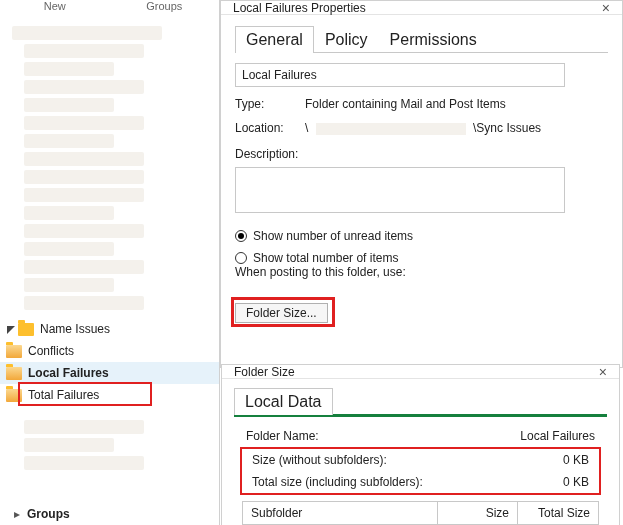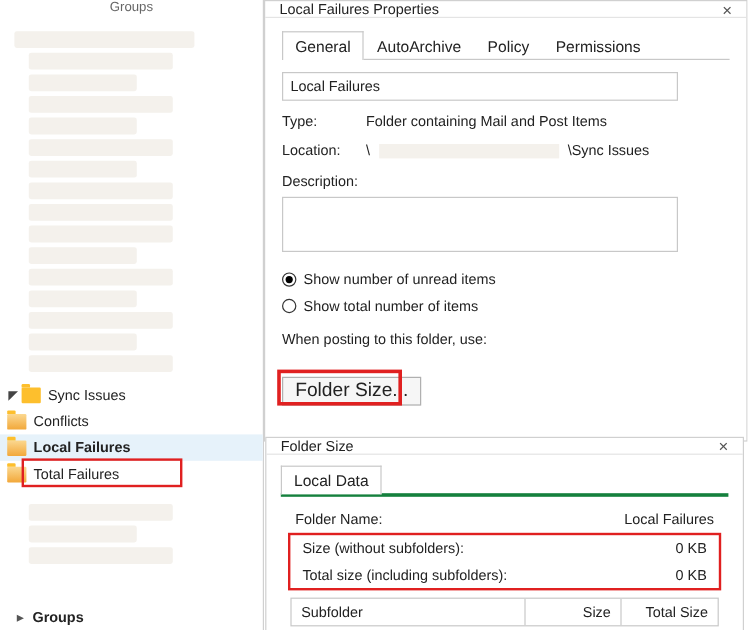--- a/index.html
+++ b/index.html
@@ -109,21 +109,21 @@
     font-size: 12px;
     border-bottom: 1px solid #e4e4e4;
   }
   .dlg-body { padding: 10px 14px 6px 14px; }
   .tabs {
     display: flex;
     border-bottom: 1px solid #c8c8c8;
   }
   .tab {
     padding: 4px 10px;
-    font-size: 13px;
+    font-size: 16px;
     border: 1px solid transparent;
     border-bottom: none;
     cursor: pointer;
     position: relative;
     top: 1px;
   }
   .tab.active {
     border-color: #c8c8c8;
     background: #fff;
   }
@@ -164,21 +164,20 @@
     align-items:center; justify-content:center;
   }
   .radio.checked::after {
     content:"";
     width:6px; height:6px;
     background:#000;
     border-radius:50%;
   }
   .posting-row {
     display:flex; align-items:flex-start;
-    margin-top: 14px;
   }
   .posting-row .lbl2 { margin-right:10px; }
   .select-box {
     border:1px solid #b8b8b8;
     width: 166px; height: 20px;
     display:flex; align-items:center;
     justify-content: space-between;
     padding: 0 4px 0 6px;
   }
   .select-box .caret-btn {
@@ -196,21 +195,21 @@
     position:absolute;
     left:-4px; top:-6px;
     width:104px; height:30px;
     border: 3px solid #e02020;
   }
   .btn {
     display:inline-block;
     border:1px solid #b0b0b0;
     background:#f6f6f6;
     padding: 2px 10px;
-    font-size: 16px;
+    font-size: 12px;
     cursor:pointer;
   }
 
   .dlg2 {
     position:absolute;
     left: 221px; top: 364px;
     width: 399px;
     background:#fff;
     border:1px solid #d0d0d0;
   }
@@ -246,20 +245,21 @@
   .subhdr .c1 { flex:1; }
   .subhdr .c2 { width:80px; text-align:right; }
   .subhdr .c3 { width:80px; text-align:right; border-right:none;}
   .close-x { cursor:pointer; font-size:14px; color:#555; padding:2px 4px; }
 </style>
 </head>
 <body>
 
 <div class="left-pane">
   <div class="top-row">
+    <div class="cell">New</div>
     <div class="cell">Groups</div>
   </div>
 
   <div class="blur-block">
     <div class="blur-line full"></div>
     <div class="blur-line short"></div>
     <div class="blur-line shorter"></div>
     <div class="blur-line short"></div>
     <div class="blur-line shorter"></div>
     <div class="blur-line short"></div>
@@ -276,21 +276,21 @@
   </div>
 
   <div class="tree">
     <div class="tree-item">
       <span class="arrow">
         <svg width="10" height="10">
             <path d="M1 1 L9 1 L1 9 Z" fill="#444"></path>
           </svg>
       </span>
       <span class="folder-icon"></span>
-      <span>Sync Issues</span>
+      <span>Name Issues</span>
     </div>
     <div class="tree-item indent1 sub">
       <span class="folder-icon"></span>
       <span>Conflicts</span>
     </div>
     <div class="tree-item indent1 sub sel-row">
       <span class="folder-icon"></span>
       <span class="bold">Local Failures</span>
     </div>
     <div class="tree-item indent1 sub">
@@ -313,21 +313,20 @@
 </div>
 
 <div class="dlg" style="height:368px;">
   <div class="dlg-title">
     <span>Local Failures Properties</span>
     <span class="close-x">×</span>
   </div>
   <div class="dlg-body">
     <div class="tabs">
       <div class="tab active">General</div>
-      <div class="tab">AutoArchive</div>
       <div class="tab">Policy</div>
       <div class="tab">Permissions</div>
     </div>
 
     <div class="name-box">
       <span>Local Failures</span>
     </div>
 
     <div class="field-row">
       <div class="lbl">Type:</div>

